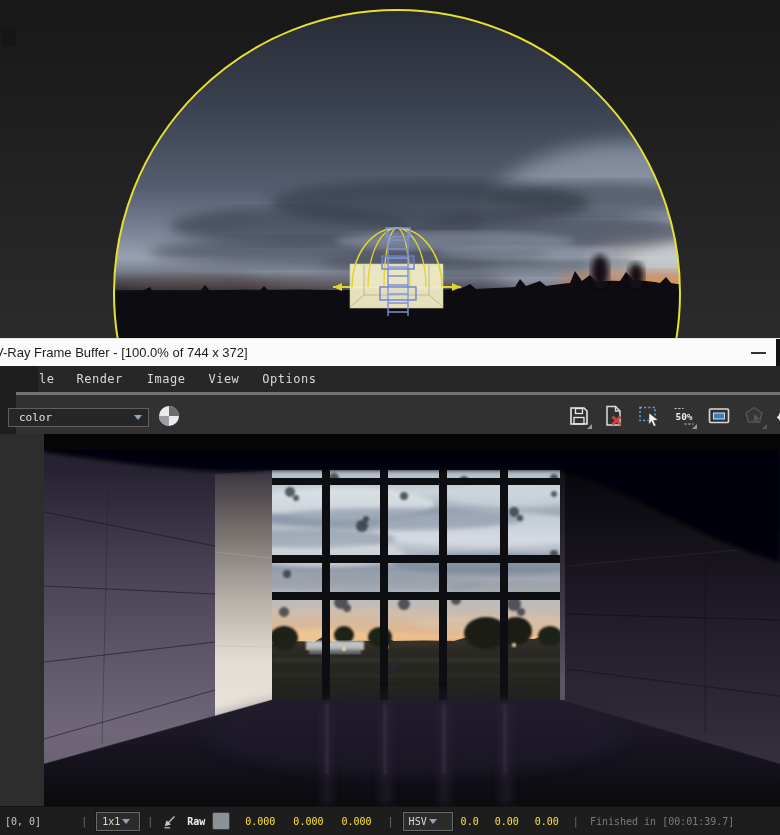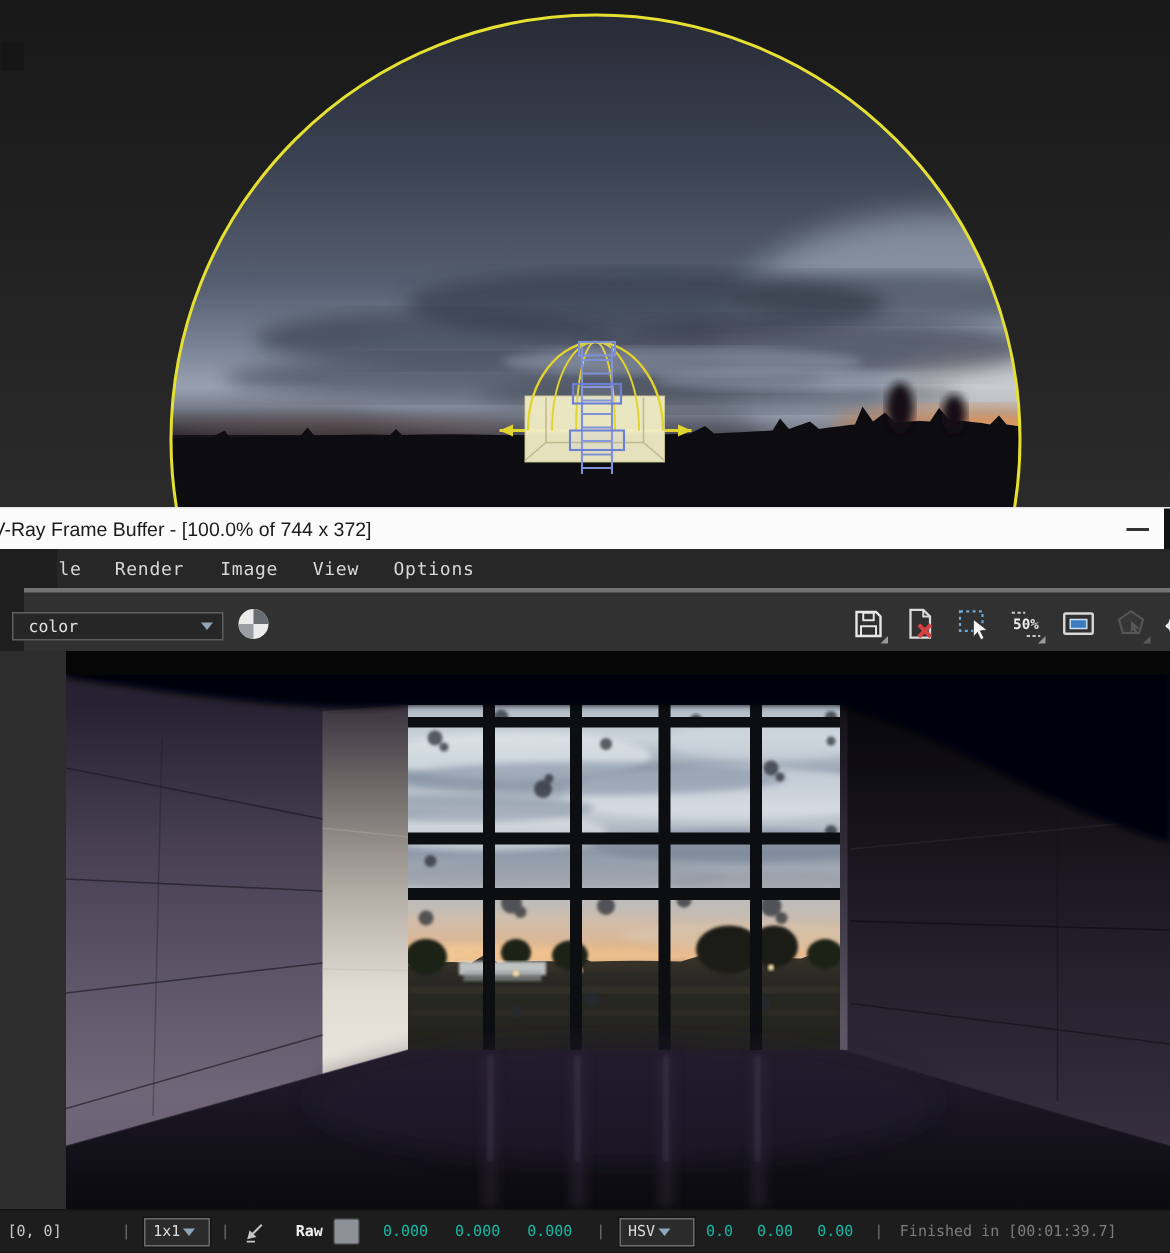--- a/index.html
+++ b/index.html
@@ -40,21 +40,21 @@
   
   .statusbar{position:absolute;left:0;top:806px;width:780px;height:29px;background:#1d1d1d;
              border-top:1px solid #141414;box-sizing:border-box;display:flex;align-items:center;
              font-size:10px;color:#9d9d9d;white-space:nowrap;}
   .sb-sep{color:#6e6e6e;margin:0 0;}
   .sel{display:flex;align-items:center;background:#2b2b2b;border:1px solid #6a6a6a;
        box-shadow:0 0 0 1px #151515;height:17px;padding:0 5px;gap:2px;color:#dcdcdc;}
   .sb-coords{margin-left:5px;color:#c6c6c6;}
   .raw-label{font-weight:bold;color:#f0f0f0;}
   .swatch{width:16px;height:16px;background:#8b9196;border:1px solid #3c3c3c;border-radius:2px;}
-  .val{color:#14b8a6;text-align:center;}
+  .val{color:#fde047;text-align:center;}
   .finished{color:#7c7c7c;}
 </style>
 </head>
 <body>
 
 <div id="app">
 
   <div class="viewport">
     <svg width="780" height="338" viewBox="0 0 780 338">
       <defs>
@@ -401,21 +401,21 @@
       <span class="tri"></span>
     </div>
     <span class="sb-sep" style="margin-left:7px">|</span>
     <span style="margin-left:9px;display:inline-flex">
       <svg width="15" height="15" viewBox="0 0 15 15">
         <path d="M12.5 2.5 L5 10" stroke="#c6c6c6" stroke-width="1.3"></path>
         <polygon points="2.8,12.2 9,10.6 4.4,6.2" fill="#c6c6c6"></polygon>
         <path d="M2.5 13.8 h5.5" stroke="#c6c6c6" stroke-width="1.2"></path>
       </svg>
     </span>
-    <span class="raw-label" style="margin-left:20px">Raw</span>
+    <span class="raw-label" style="margin-left:10px">Raw</span>
     <span class="swatch" style="margin-left:7px"></span>
     <span class="val" style="margin-left:15px">0.000</span>
     <span class="val" style="margin-left:18px">0.000</span>
     <span class="val" style="margin-left:18px">0.000</span>
     <span class="sb-sep" style="margin-left:16px">|</span>
     <div class="sel" style="margin-left:9px;width:38px">
       <span>HSV</span>
       <span class="tri"></span>
     </div>
     <span class="val" style="margin-left:8px">0.0</span>

